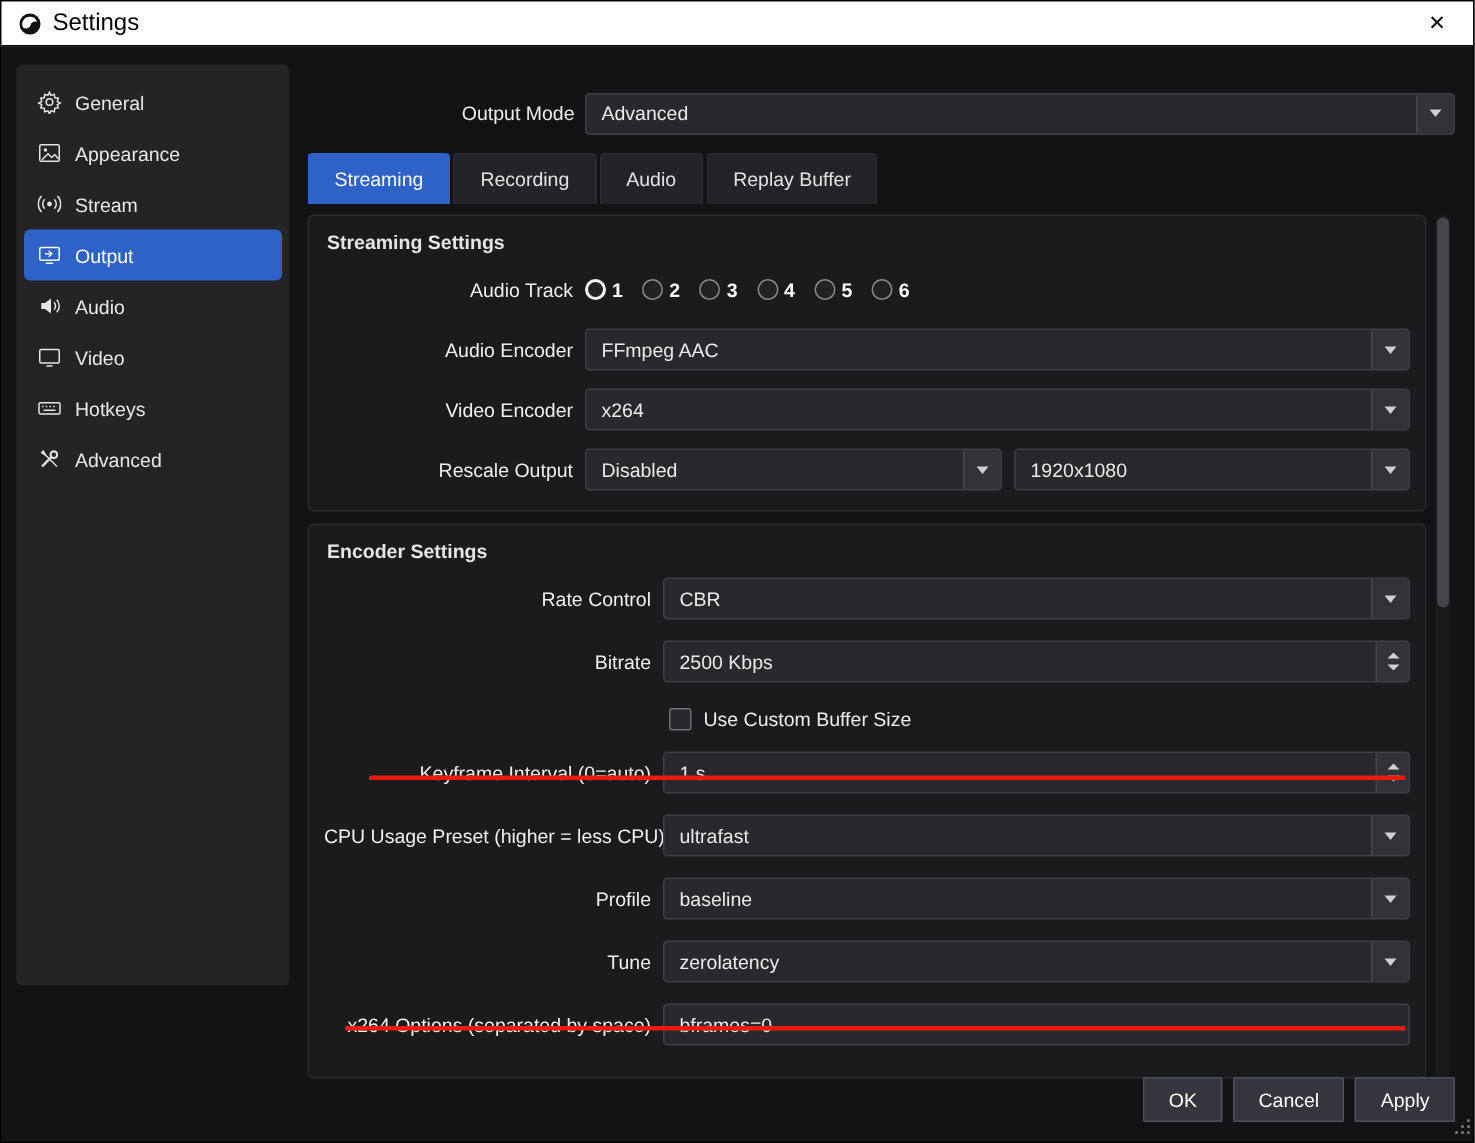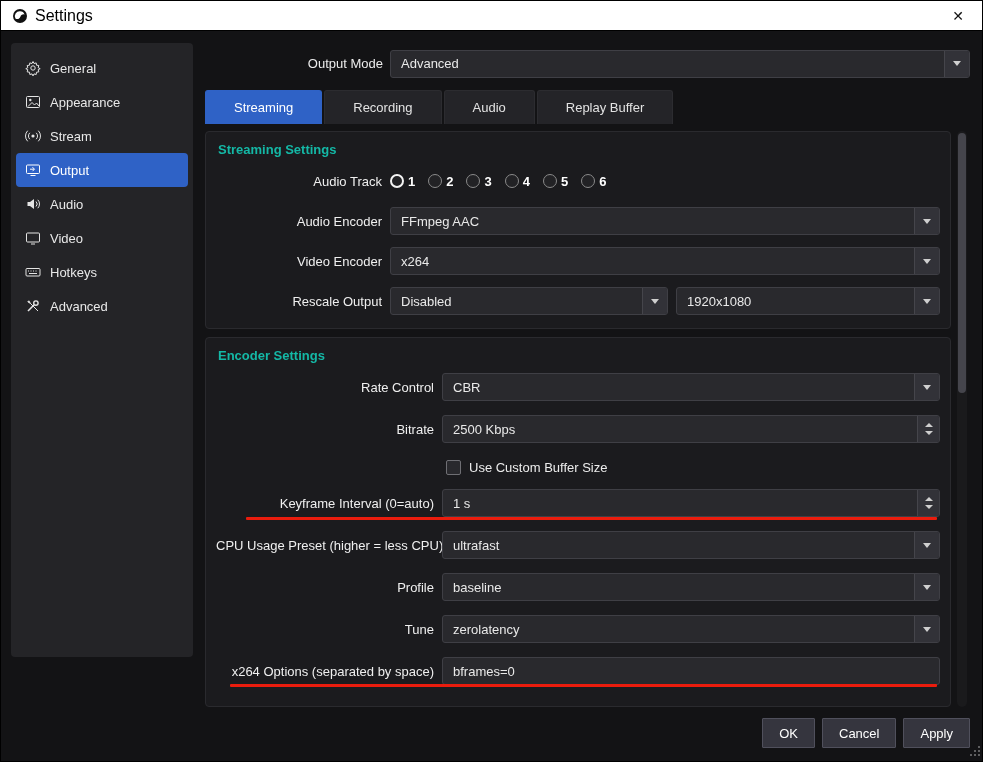--- a/index.html
+++ b/index.html
@@ -19,32 +19,32 @@
 
   
   .sidebar { position: absolute; left: 10px; top: 12px; width: 182px; height: 614px;
              background: #242427; border-radius: 4px; padding: 8px 5px; }
   .side-item { height: 34px; display: flex; align-items: center; gap: 9px; padding: 0 8px; border-radius: 4px; color: #e8e8e8; }
   .side-item.active { background: #2f62c6; color: #fff; }
   .icn { width: 17px; height: 17px; display: inline-flex; align-items: center; justify-content: center; flex: none; }
   .icn svg { width: 16px; height: 16px; }
 
   
-  .main { position: absolute; left: 204px; top: 4px; width: 767px; height: 524px; }
+  .main { position: absolute; left: 204px; top: 16px; width: 767px; height: 524px; }
 
   .output-row { position: absolute; top: 14px; left: 0; right: 2px; height: 29px; display: flex; align-items: center; }
   .output-row .om-label { width: 178px; text-align: right; margin-right: 7px; flex: none; }
 
   .tabs { position: absolute; top: 55px; left: 0; display: flex; gap: 2px; }
-  .tab { padding: 9px 28px; background: #242428; color: #e2e2e2; border-radius: 3px 3px 0 0; border: 1px solid #2c2c30; border-bottom: none; }
+  .tab { padding: 9px 17px; background: #242428; color: #e2e2e2; border-radius: 3px 3px 0 0; border: 1px solid #2c2c30; border-bottom: none; }
   .tab.active { background: #2f62c6; color: #fff; border-color: #2f62c6; }
 
   .content { position: absolute; top: 96px; left: 0; width: 746px; }
   .panel { background: #1b1b1e; border: 1px solid #2a2a2e; border-radius: 4px; padding: 6px 10px 0 10px; margin-bottom: 8px; }
-  .panel-title { font-weight: bold; color: #14b8a6; padding: 4px 2px 10px 2px; }
+  .panel-title { font-weight: bold; color: #e5e5e5; padding: 4px 2px 10px 2px; }
   .row { display: flex; align-items: center; margin-bottom: 12px; min-height: 28px; }
   .panel.encoder .row { margin-bottom: 14px; }
   .row-label { text-align: right; padding-right: 8px; color: #efefef; white-space: nowrap; flex: none; }
   .s-label { width: 174px; }
   .e-label { width: 226px; }
 
   
   .field { background: #29292d; border: 1px solid #3f3f45; border-radius: 3px; height: 28px;
            display: flex; align-items: center; color: #e9e9e9; overflow: hidden; flex: 1; }
   .field .val { padding: 0 10px; flex: 1; white-space: nowrap; }

